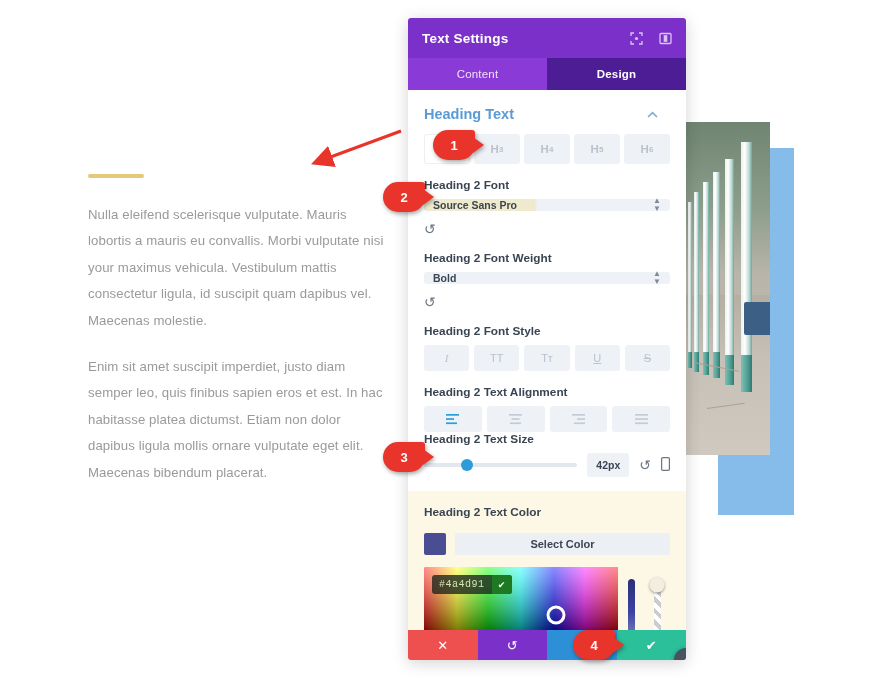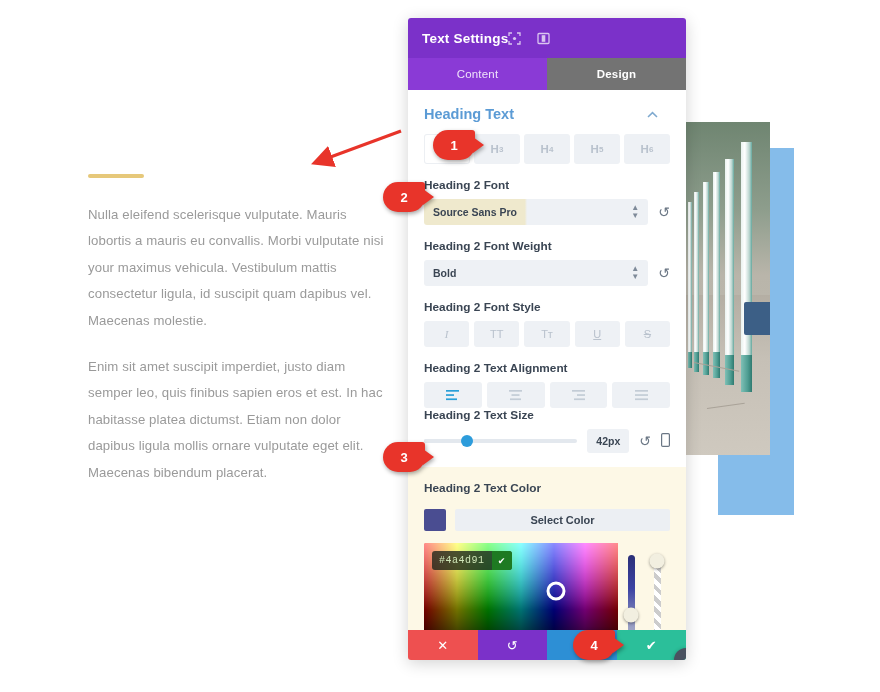--- a/index.html
+++ b/index.html
@@ -42,32 +42,32 @@
   .photo-crack { position:absolute; background:#a9a298; height:1px; transform-origin:left; }
 
   
   .panel {
     position: absolute; left: 408px; top: 18px; width: 278px; height: 642px;
     background: #ffffff; box-shadow: 0 3px 16px rgba(0,0,0,.18); border-radius: 3px;
     display: flex; flex-direction: column; overflow: hidden;
   }
   .panel-head {
     background: #7b31c9; height: 40px; display:flex; align-items:center;
-    padding: 0 14px; color:#fff; 
+    padding: 0 14px; color:#fff; justify-content:space-between;
   }
   .panel-title { font-size: 13.5px; font-weight: 700; letter-spacing:.2px; }
   .head-icons { display:flex; gap: 16px; align-items:center; }
   .head-icon { opacity:.72; display:flex; }
 
   .tabs { display:flex; background:#8a3ad6; height:32px; }
   .tab {
     flex:1; display:flex; align-items:center; justify-content:center;
     font-size:11.5px; color:#efe2fb; cursor:pointer; letter-spacing:.2px;
   }
-  .tab.active { background:#737373; color:#ffffff; font-weight:700; }
+  .tab.active { background:#4c1d95; color:#ffffff; font-weight:700; }
 
   .panel-body { flex:1; overflow:hidden; position:relative; background:#fff; }
 
   .section-head {
     display:flex; align-items:center; justify-content:space-between;
     padding: 16px 28px 12px 16px;
   }
   .section-title { font-size:14.5px; color:#5b9bd5; font-weight:600; }
   .chev { color:#7ea9cf; font-size:12px; }
 
@@ -76,21 +76,21 @@
   .hlevel {
     flex:1; height:30px; background:#eef1f5; border-radius:3px;
     display:flex; align-items:center; justify-content:center;
     font-size:11.5px; font-weight:700; color:#b9c2cd; cursor:pointer;
   }
   .hlevel.active { background:#ffffff; color:#2a9fd8; box-shadow: inset 0 0 0 1px #eceff3; }
   .hlevel sub { font-size:8px; }
 
   .field { padding: 0 16px; margin-top: 14px; }
   .field-label { font-size:11.8px; color:#3a4553; font-weight:700; margin-bottom:7px; }
-  .select-row { display:flex; align-items:center; gap:10px; }
+  .select-row { display:flex; gap:10px;flex-direction:column; }
   .select {
     flex:1; height:26px; background:#eef1f5; border-radius:3px; position:relative;
     display:flex; align-items:center; padding: 0 9px;
     font-size:10.5px; font-weight:700; color:#3a4553;
   }
   .select.highlight { background: linear-gradient(90deg,#efe9cd 0%, #efe9cd 45%, #eef1f5 46%); }
   .select .caret { position:absolute; right:9px; color:#7e8a99; font-size:8px; line-height:1; letter-spacing:0; }
   .reset { color:#6b7785; font-size:14px; cursor:pointer; }
 
   .btnrow { display:flex; gap:5px; }

